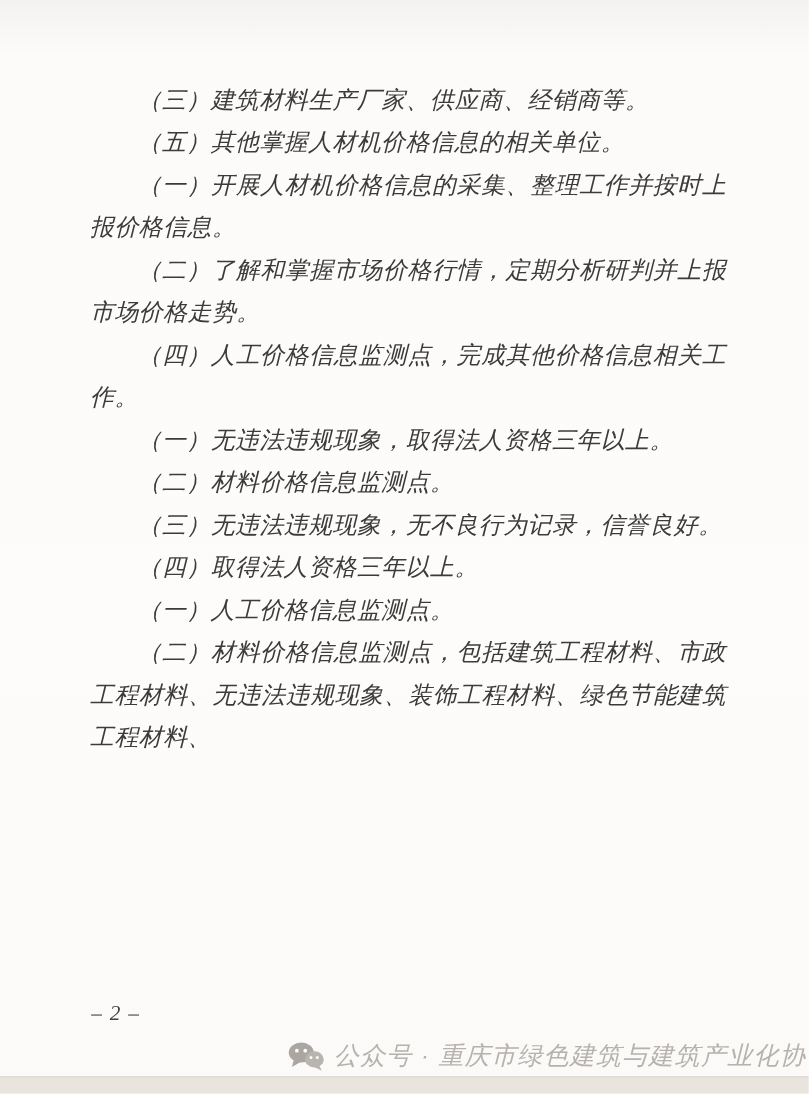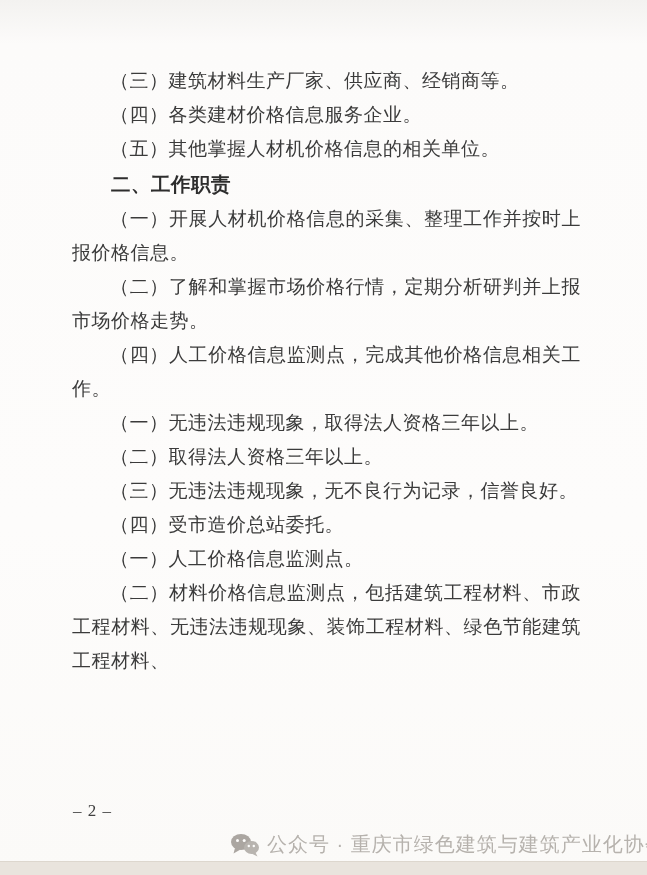--- a/index.html
+++ b/index.html
@@ -10,20 +10,21 @@
     width: 647px;
     height: 875px;
     position: relative;
     overflow: hidden;
     background: linear-gradient(180deg, #f3f2f0 0%, #fcfbfa 5%, #fdfcfb 60%, #fbfaf8 100%);
     font-family: "Liberation Serif", "DejaVu Serif", serif;
   }
   .doc-page {
     position: absolute;
     inset: 0;
+    font-style: italic;
   }
   .doc-content {
     position: absolute;
     top: 64px;
     left: 72px;
     right: 66px;
   }
   .para {
     margin: 0;
     font-family: "Liberation Serif", "DejaVu Serif", serif;
@@ -83,30 +84,28 @@
     border-top: 1px solid #ddd7ce;
   }
 </style>
 </head>
 <body>
 
 <div class="doc-page">
 
   <div class="doc-content">
     <p class="para">（三）建筑材料生产厂家、供应商、经销商等。</p>
-    <p class="para">（四）各类建材价格信息服务企业。</p>
     <p class="para">（五）其他掌握人材机价格信息的相关单位。</p>
-    <p class="heading">二、工作职责</p>
     <p class="para">（一）开展人材机价格信息的采集、整理工作并按时上报价格信息。</p>
     <p class="para">（二）了解和掌握市场价格行情，定期分析研判并上报市场价格走势。</p>
     <p class="para">（四）人工价格信息监测点，完成其他价格信息相关工作。</p>
     <p class="para">（一）无违法违规现象，取得法人资格三年以上。</p>
-    <p class="para">（二）取得法人资格三年以上。</p>
+    <p class="para">（二）材料价格信息监测点。</p>
     <p class="para">（三）无违法违规现象，无不良行为记录，信誉良好。</p>
-    <p class="para">（四）受市造价总站委托。</p>
+    <p class="para">（四）取得法人资格三年以上。</p>
     <p class="para">（一）人工价格信息监测点。</p>
     <p class="para">（二）材料价格信息监测点，包括建筑工程材料、市政工程材料、无违法违规现象、装饰工程材料、绿色节能建筑工程材料、</p>
   </div>
 
   <div class="page-number">– 2 –</div>
 
   <div class="watermark">
     <span class="wechat-icon">
       <svg width="30" height="24" viewBox="0 0 30 24" xmlns="http://www.w3.org/2000/svg">
         <ellipse cx="11" cy="9" rx="10" ry="8" fill="#aba6a1"></ellipse>

